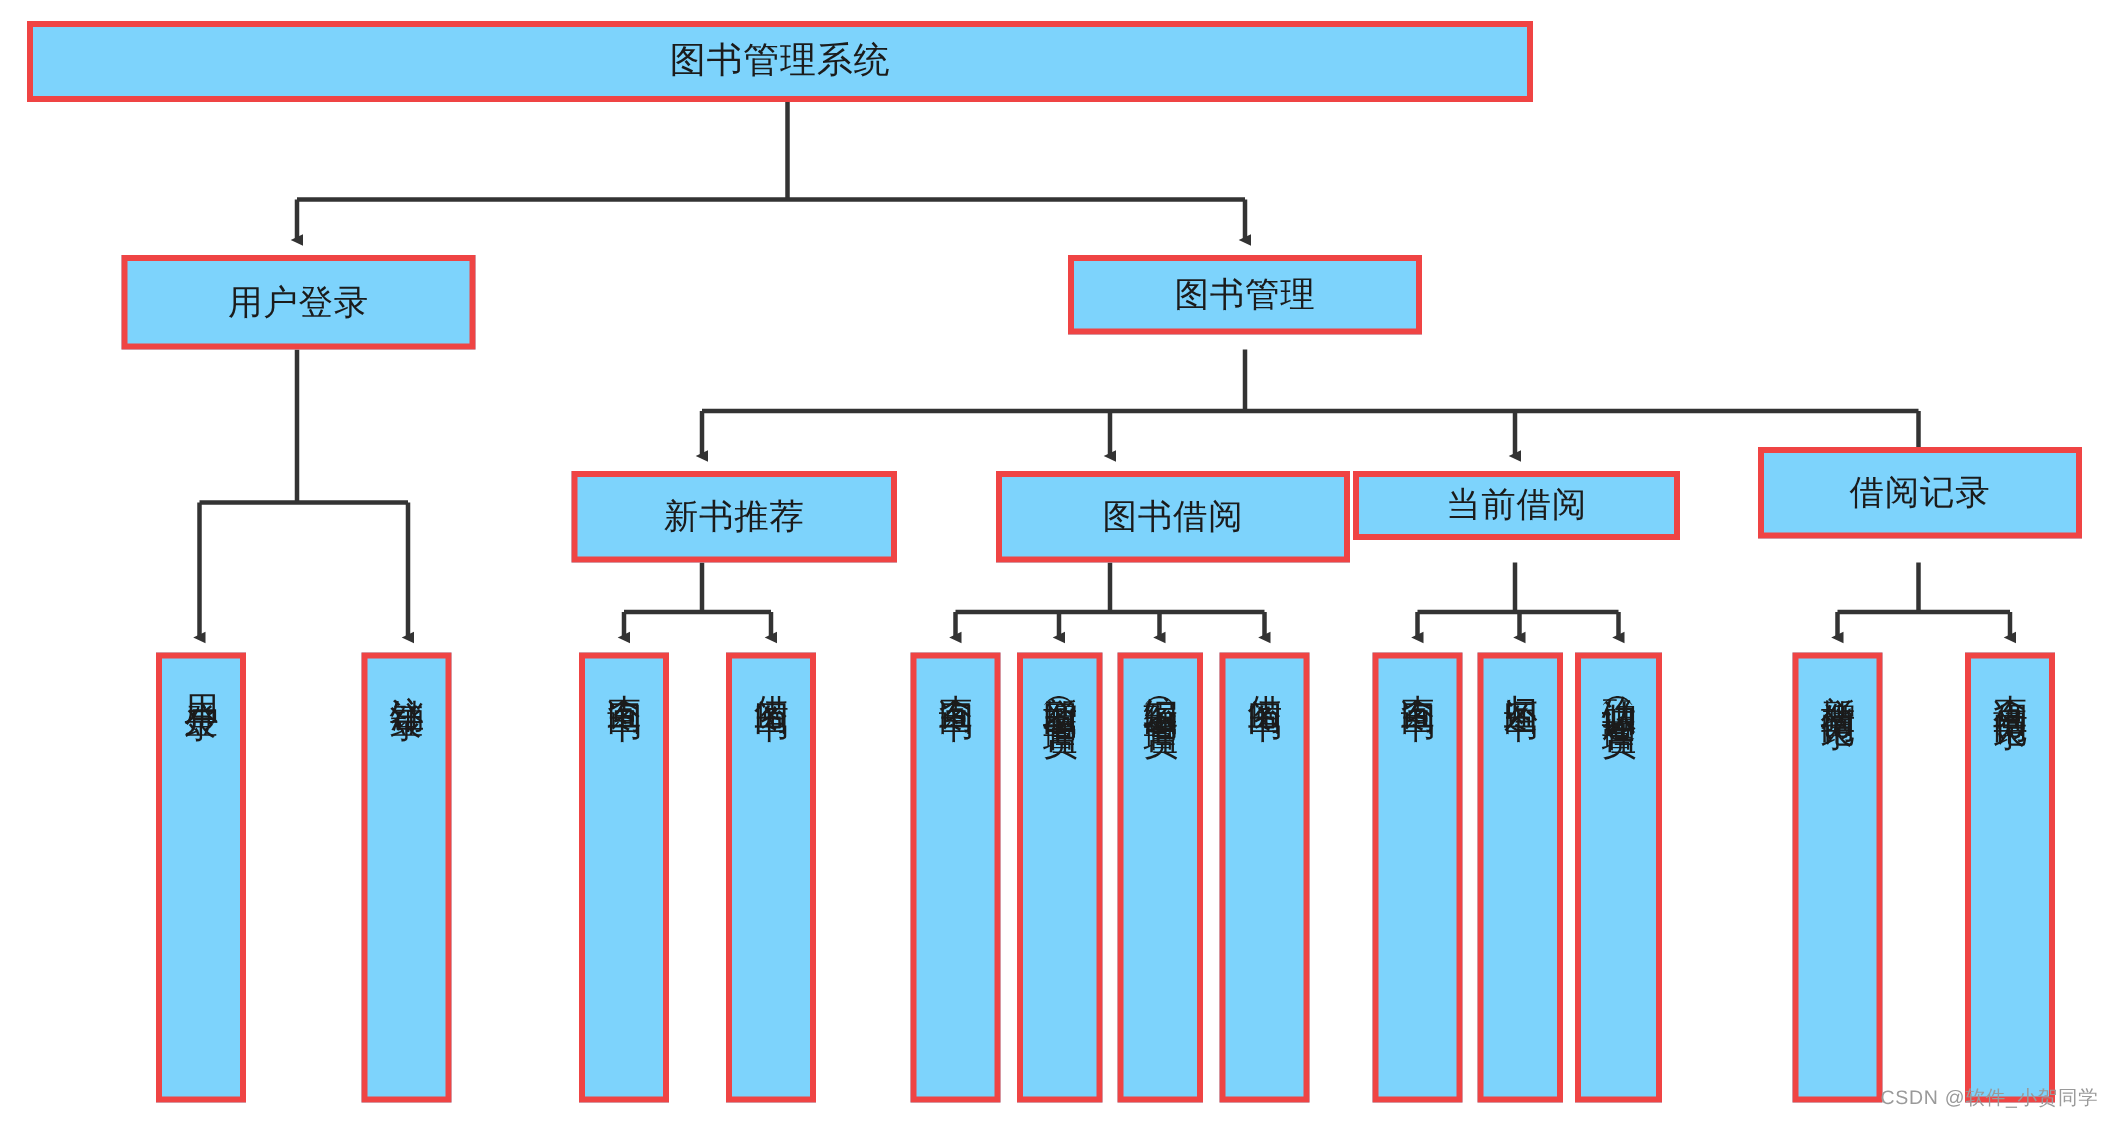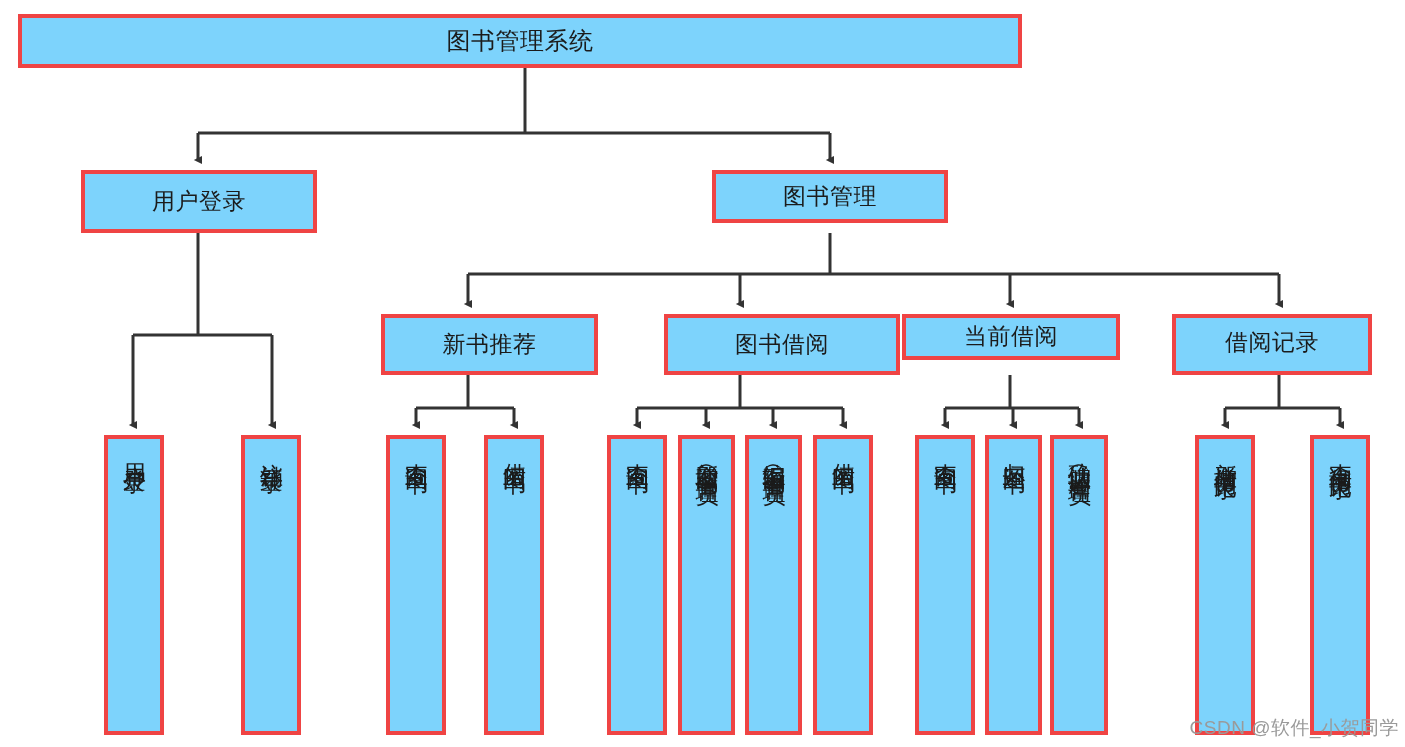--- a/index.html
+++ b/index.html
@@ -61,21 +61,21 @@
     writing-mode: vertical-rl;
     text-orientation: upright;
     line-height: 1.12;
     letter-spacing: 3px;
     white-space: nowrap;
   }
   #watermark {
     position: absolute;
     right: 6px;
     bottom: 6px;
-    font-size: 19px;
+    font-size: 13px;
     color: #9a9a9a;
     z-index: 5;
     white-space: nowrap;
     letter-spacing: 0.5px;
   }
 </style>
 </head>
 <body>
 
 <div id="diagram-root">
@@ -143,21 +143,21 @@
 
   <div class="node horizontal" style="left:361px; top:314px; width:217px; height:61px;margin-left:20px;">
     <span class="node-label">新书推荐</span>
   </div>
   <div class="node horizontal" style="left:664px; top:314px; width:236px; height:61px;">
     <span class="node-label">图书借阅</span>
   </div>
   <div class="node horizontal" style="left:902px; top:314px; width:218px; height:46px;">
     <span class="node-label">当前借阅</span>
   </div>
-  <div class="node horizontal" style="left:1172px; top:314px; width:200px; height:61px;font-family:Liberation Mono, monospace;">
+  <div class="node horizontal" style="left:1172px; top:298px; width:216px; height:61px;">
     <span class="node-label">借阅记录</span>
   </div>
 
   <div class="node vertical" style="left:104px; top:435px; width:60px; height:300px;">
     <span class="node-label">用户登录</span>
   </div>
   <div class="node vertical" style="left:241px; top:435px; width:60px; height:300px;">
     <span class="node-label">注销登录</span>
   </div>
 

